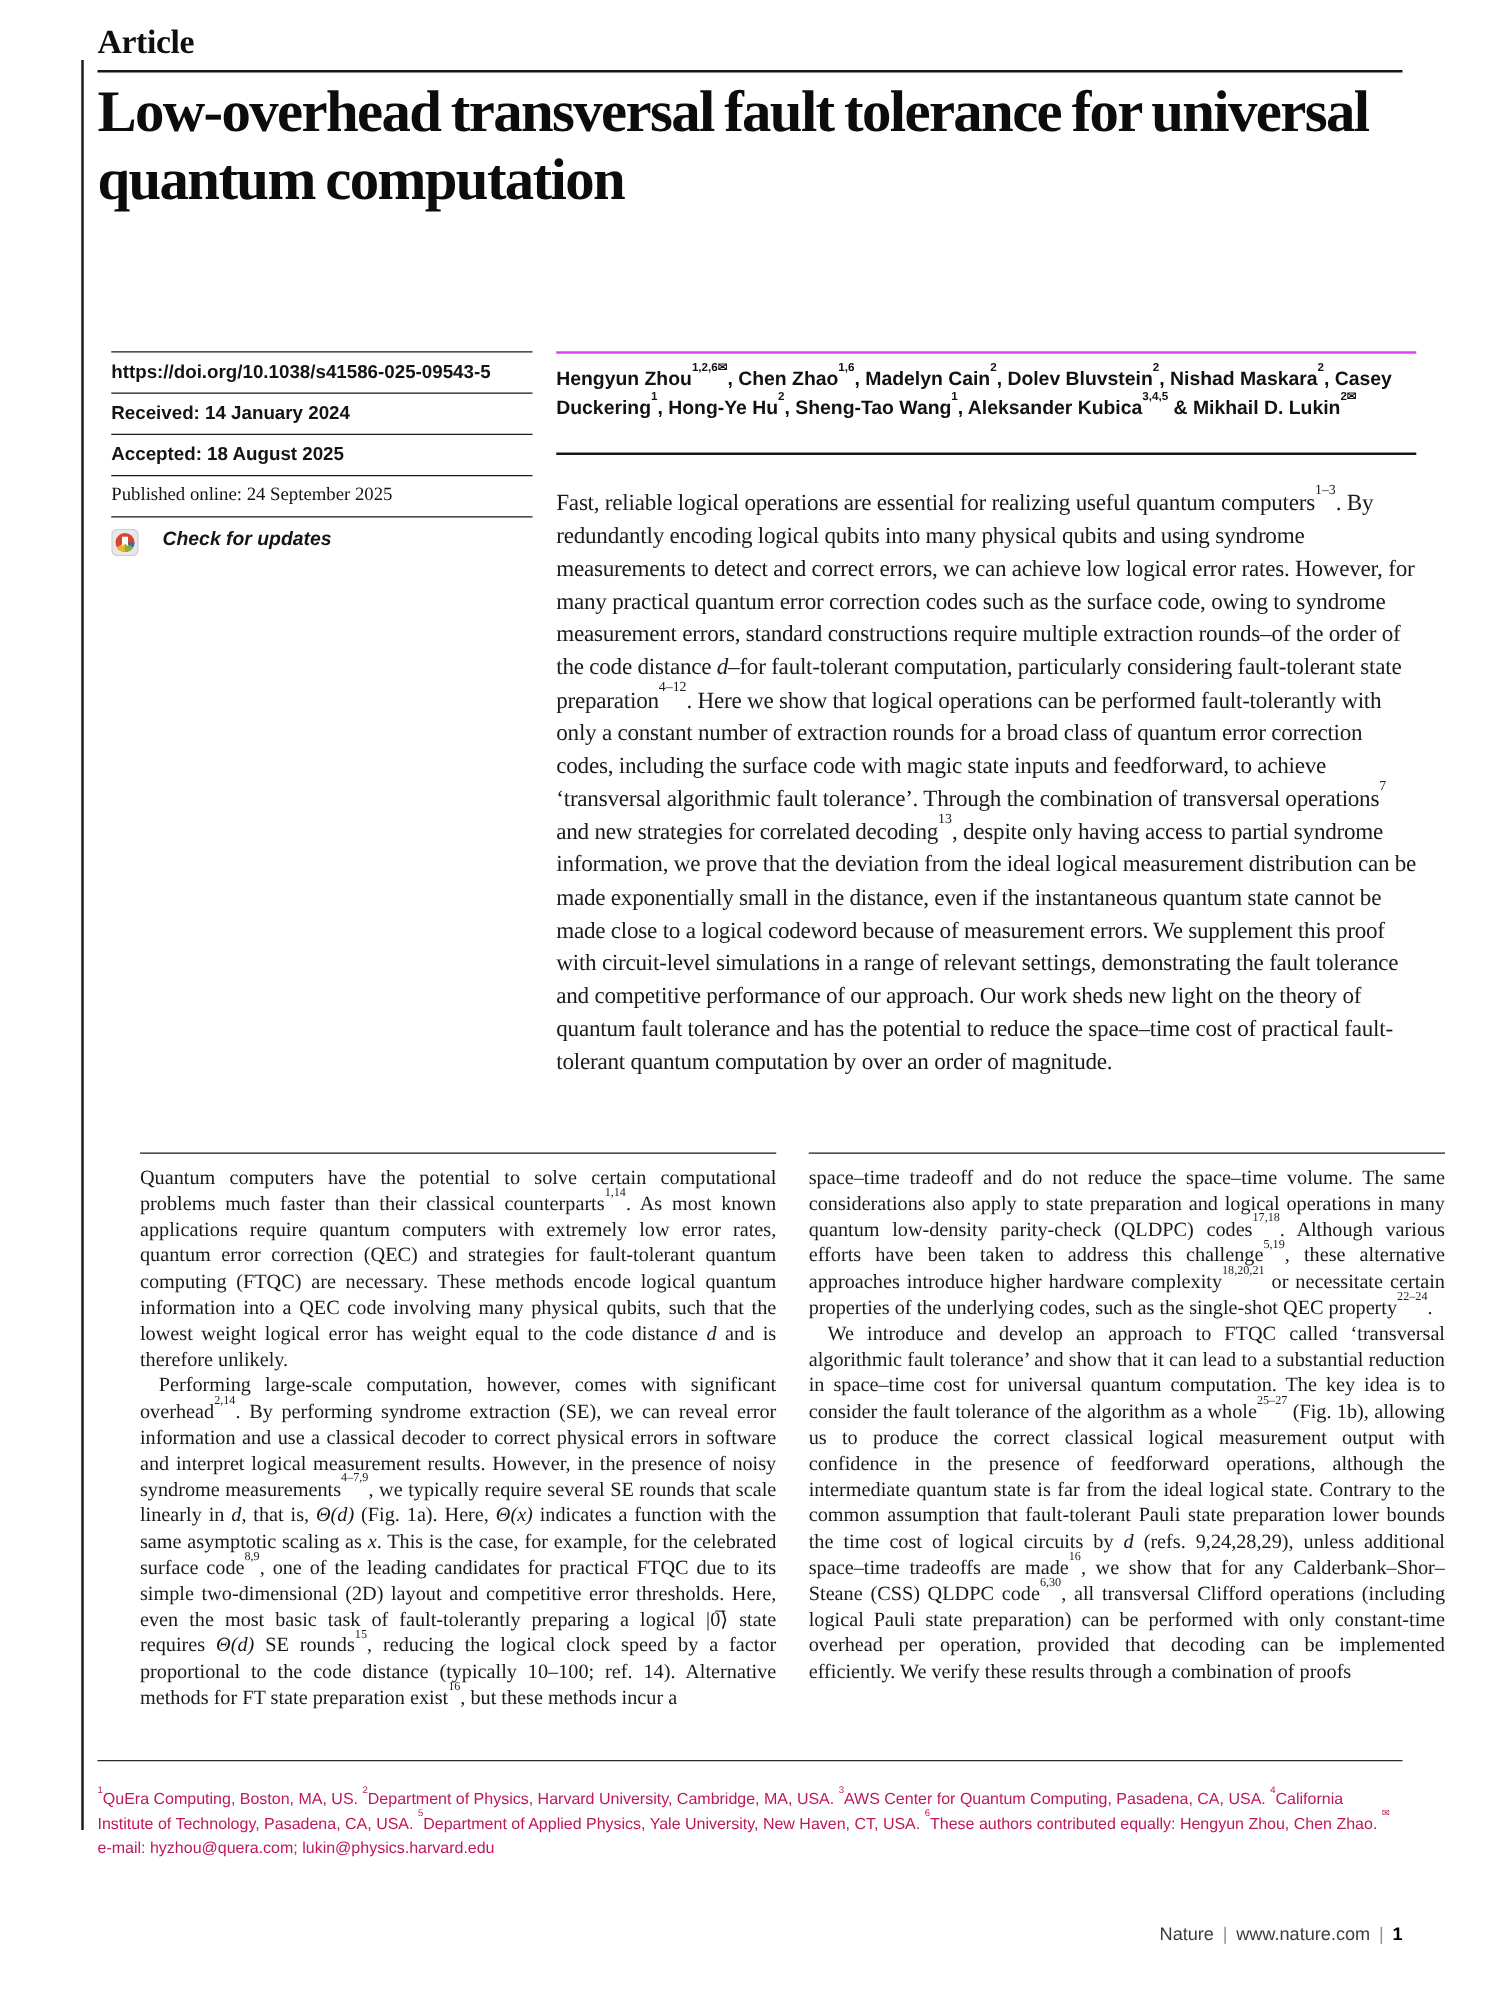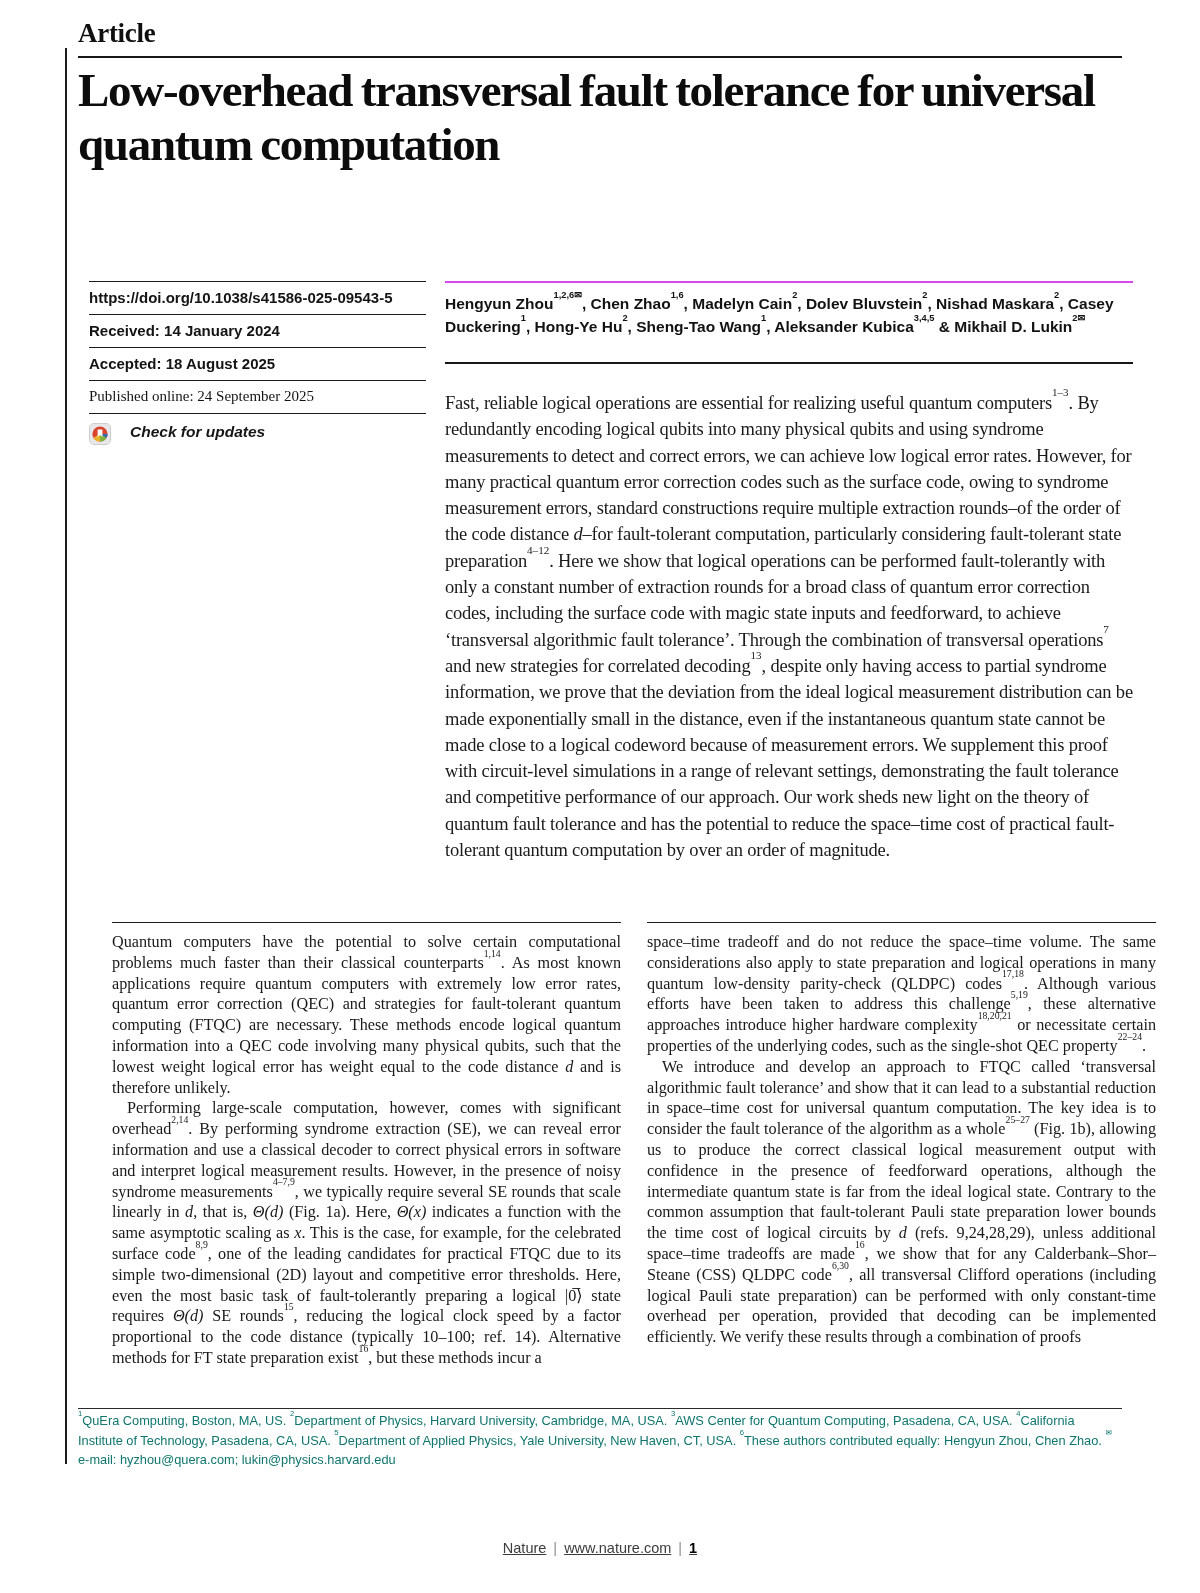--- a/index.html
+++ b/index.html
@@ -33,24 +33,24 @@
 
   
   .body-section { position:absolute; top:922px; left:0; width:1044px; display:flex; gap:26px;margin-left:34px; }
   .col { width:509px; flex:none; border-top:1.5px solid #1b1b1b; padding-top:9px;
          font-size:16.2px; line-height:20.8px; text-align:justify; color:#191919; }
   .col p { margin:0; }
   .col p + p { text-indent:15px; }
 
   
   .footnote { position:absolute; top:1408px; left:0; width:1044px; border-top:1.5px solid #2a2a2a;
-              padding-top:2px; font-family:"Liberation Sans", sans-serif; font-size:12.8px;
-              line-height:19.5px; color:#0f766e; }
-  .footer { position:absolute; top:1540px; left:0; width:1044px; text-align:center;
-            font-family:"Liberation Sans", sans-serif; font-size:14.5px; color:#3c3c3c;text-decoration:underline; }
+              padding-top:20px; font-family:"Liberation Sans", sans-serif; font-size:12.8px;
+              line-height:19.5px; color:#be185d; }
+  .footer { position:absolute; top:1540px; left:0; width:1044px; text-align:right;
+            font-family:"Liberation Sans", sans-serif; font-size:14.5px; color:#3c3c3c; }
   .footer .sep { color:#8f8f8f; padding:0 7px; }
   .footer .pagenum { font-weight:700; color:#000; }
 
   sup { font-size:60%; line-height:0; position:relative; top:-0.5em; letter-spacing:0; }
   .it { font-style:italic; }
   .cm-icon { flex:none; display:block; }
 </style>
 </head>
 <body>
 

